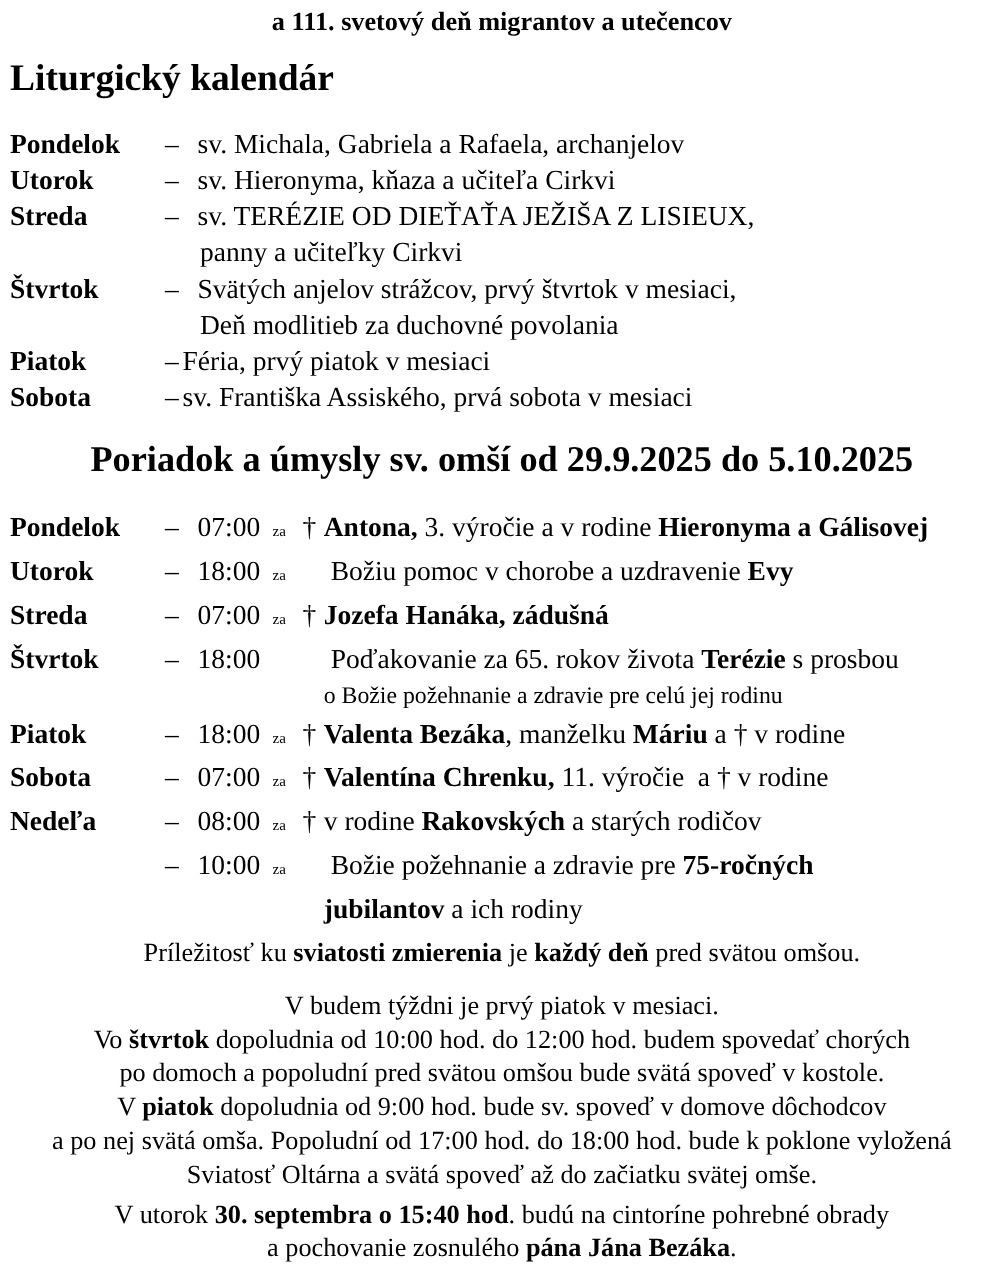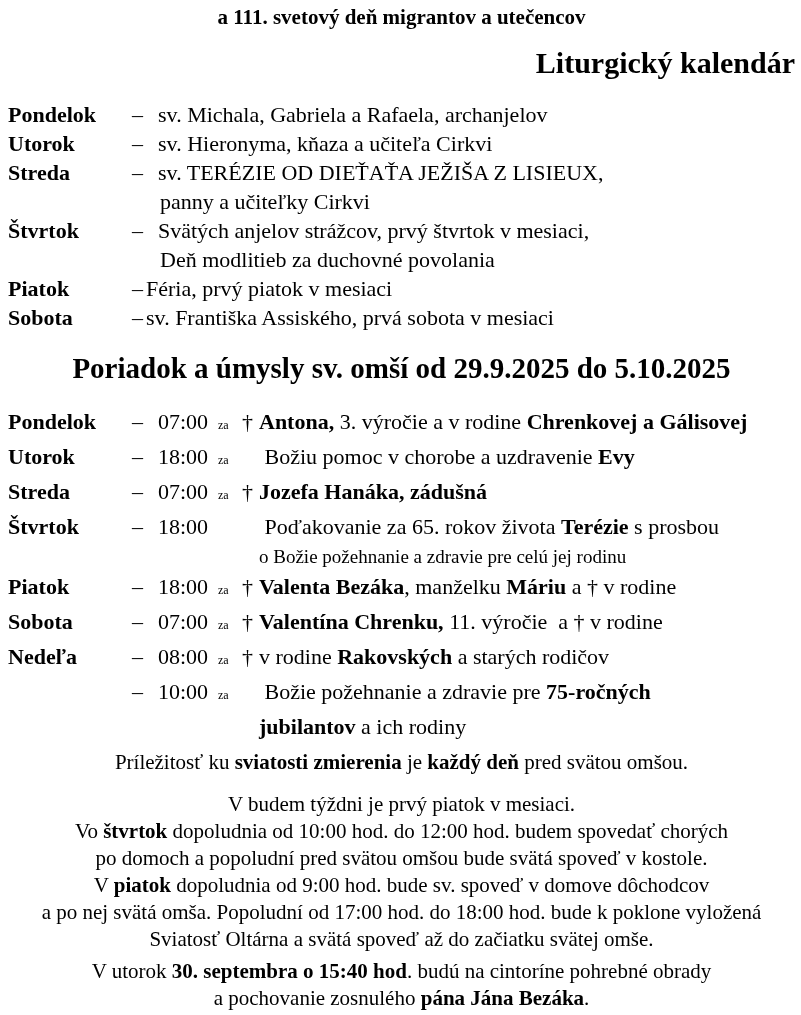--- a/index.html
+++ b/index.html
@@ -4,21 +4,21 @@
 <style>
   html,body{margin:0;padding:0;}
   body{
     width:801px;height:1015px;overflow:hidden;background:#ffffff;color:#000000;
     font-family:"Liberation Serif","DejaVu Serif",serif;
   }
   .doc{padding:2px 6px 0 8px;}
 
   
   .subtitle{ text-align:center; font-weight:bold; font-size:21px; line-height:26px; margin-top:2px;}
-  .cal-title{ text-align:right; font-weight:bold; font-size:30px; line-height:34px; margin-top:16px;}
+  .cal-title{ text-align:left; font-weight:bold; font-size:30px; line-height:34px; margin-top:16px;}
   .sched-title{ text-align:center; font-weight:bold; font-size:29px; line-height:36px; margin-top:18px;}
 
   
   .cal{ margin-top:20px; font-size:22px; line-height:29px;}
   .c-row{ display:flex; align-items:baseline;}
   .c-day{ flex:0 0 124px; font-weight:bold;}
   .c-dash{ flex:0 0 26px;}
   .c-row.tight .c-dash{ flex:0 0 14px;}
   .c-text{ flex:1;}
   .c-line2{ margin-left:152px; line-height:29px;}
@@ -89,21 +89,21 @@
   <div class="sched-title">Poriadok a úmysly sv. omší od 29.9.2025 do 5.10.2025</div>
 
   <div class="sched">
 
     <div class="s-row">
       <span class="s-day">Pondelok</span>
         <span class="s-dash">–</span>
         <span class="s-time">07:00</span>
         <span class="s-za">za</span>
         <span class="s-cross">†</span>
-        <span class="s-rest"><span class="b">Antona,</span><span class="sm"> 3. výročie a v rodine </span><span class="b">Chrenkovej a Gálisovej</span></span>
+        <span class="s-rest"><span class="b">Antona,</span><span class="sm"> 3. výročie a v rodine </span><span class="b">Hieronyma a Gálisovej</span></span>
     </div>
 
     <div class="s-row">
       <span class="s-day">Utorok</span>
         <span class="s-dash">–</span>
         <span class="s-time">18:00</span>
         <span class="s-za">za</span>
         <span class="s-cross"></span>
         <span class="s-rest"><span> Božiu pomoc v chorobe a uzdravenie </span><span class="b">Evy</span></span>
     </div>

